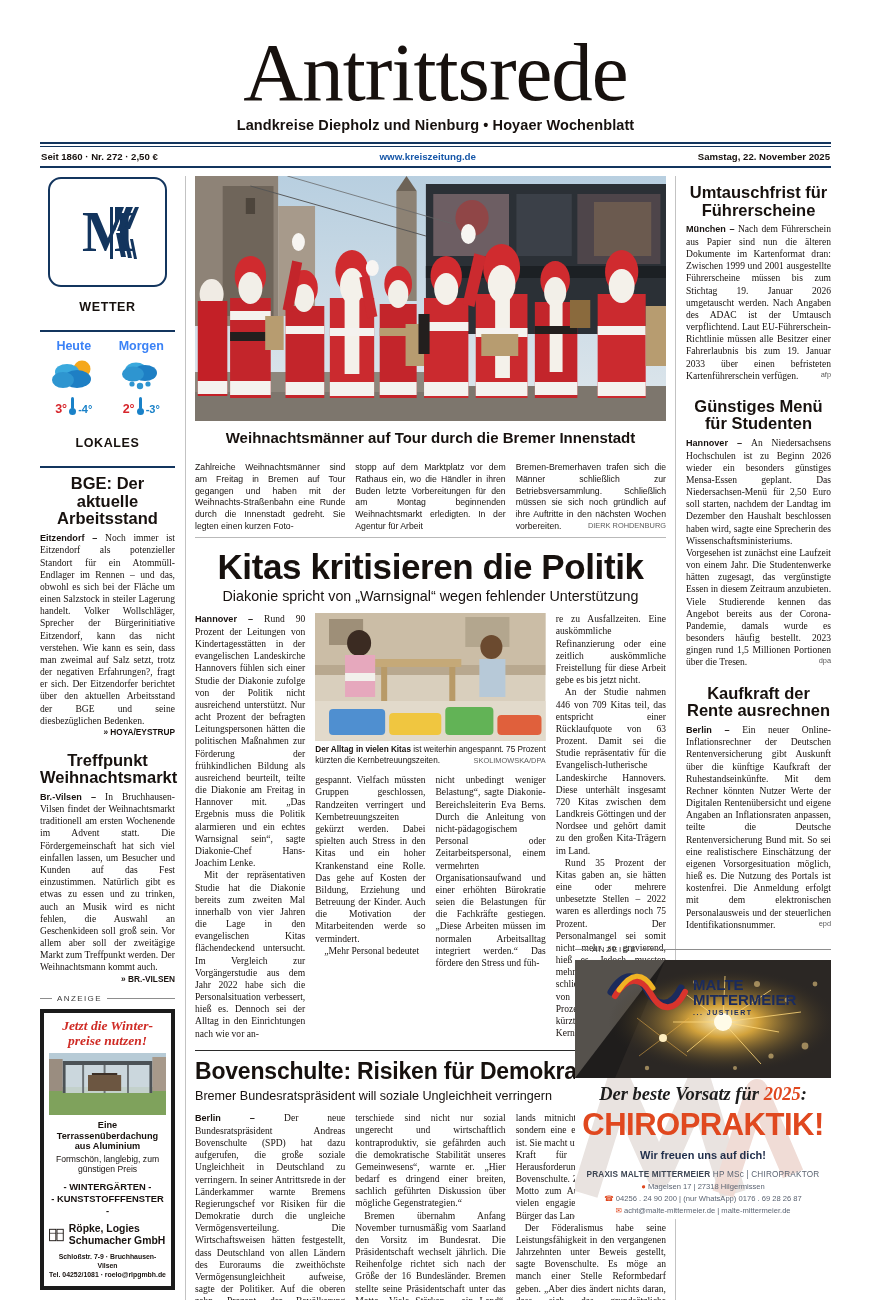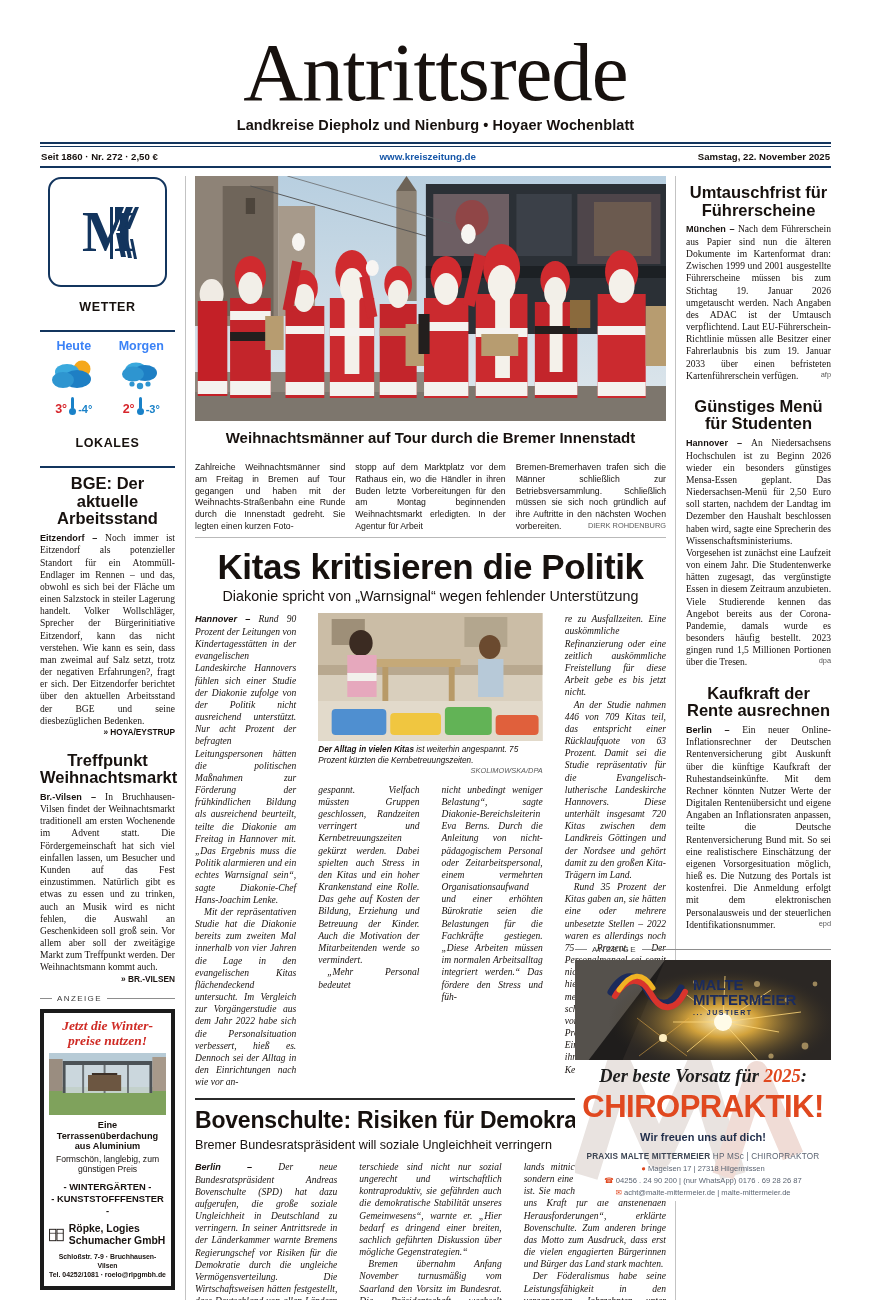--- a/index.html
+++ b/index.html
@@ -125,21 +125,21 @@
   .hl-big {
     margin-top: 11px; text-align: center;
     font-size: 35px; font-weight: 700; line-height: 1.0;
     letter-spacing: -0.4px; color: #17110e;
   }
   .hl-big-sub {
     margin-top: 4px; text-align: center;
     font-size: 14.3px; font-weight: 400; color: #17110e;
   }
 
-  .three-col { margin-top: 9px; display: grid; grid-template-columns: 1fr 1fr 1fr; column-gap: 22px; font-style: italic; }
+  .three-col { margin-top: 9px; display: grid; grid-template-columns: 1fr 1fr 1fr; column-gap: 10px; }
 
   .kita-photo { width: 100%; height: 128px; display:block; }
   .kita-cap {
     font-family: "Liberation Sans", sans-serif;
     font-size: 8.2px; line-height: 1.28; margin-top: 4px; color: #17110e;
   }
   .kita-cap b { font-weight: 700; }
 
   
   .bot-rule { height: 1.5px; background: #2b2b2b; margin-top: 10px; }
@@ -170,21 +170,21 @@
   .ad-t3 { font-size: 9.4px; font-weight: 700; margin-top: 6px; line-height: 1.3; color: #17110e; }
   .ad-firm { display: flex; align-items: center; gap: 5px; margin-top: 6px; }
   .ad-firm-name { font-size: 10.4px; font-weight: 700; line-height: 1.12; text-align: left; color: #17110e; }
   .ad-addr { font-size: 6.9px; font-weight: 700; margin-top: 5px; line-height: 1.35; color: #17110e; }
 
   .zustell { margin-top: 9px; font-size: 10.4px; font-weight: 700; color: #17110e; }
   .barcode-row { display: flex; align-items: flex-start; gap: 6px; margin-top: 4px; }
   .barcode-num { font-size: 8px; color: #17110e; letter-spacing: 0.4px; margin-top: 1px;}
 
   .ad-right { margin-top: 6px; position: relative; }
-  .ad-hero { width: 100%; height: 100px; display: block; position: relative; overflow: hidden; }
+  .ad-hero { width: 100%; height: 118px; display: block; position: relative; overflow: hidden; }
   .ad-body { position: relative; background: #fff; padding: 6px 4px 4px 4px; text-align: center; overflow: hidden; }
   .ad-vorsatz {
     font-family: "Liberation Serif", serif; font-style: italic; font-weight: 700;
     font-size: 18.5px; color: #1d1d1d; position: relative; z-index: 2;
   }
   .ad-vorsatz .yr { color: #e0481f; }
   .ad-chiro {
     font-size: 31px; font-weight: 700; color: #e0481f; letter-spacing: -0.5px;
     margin-top: 2px; position: relative; z-index: 2;
   }

